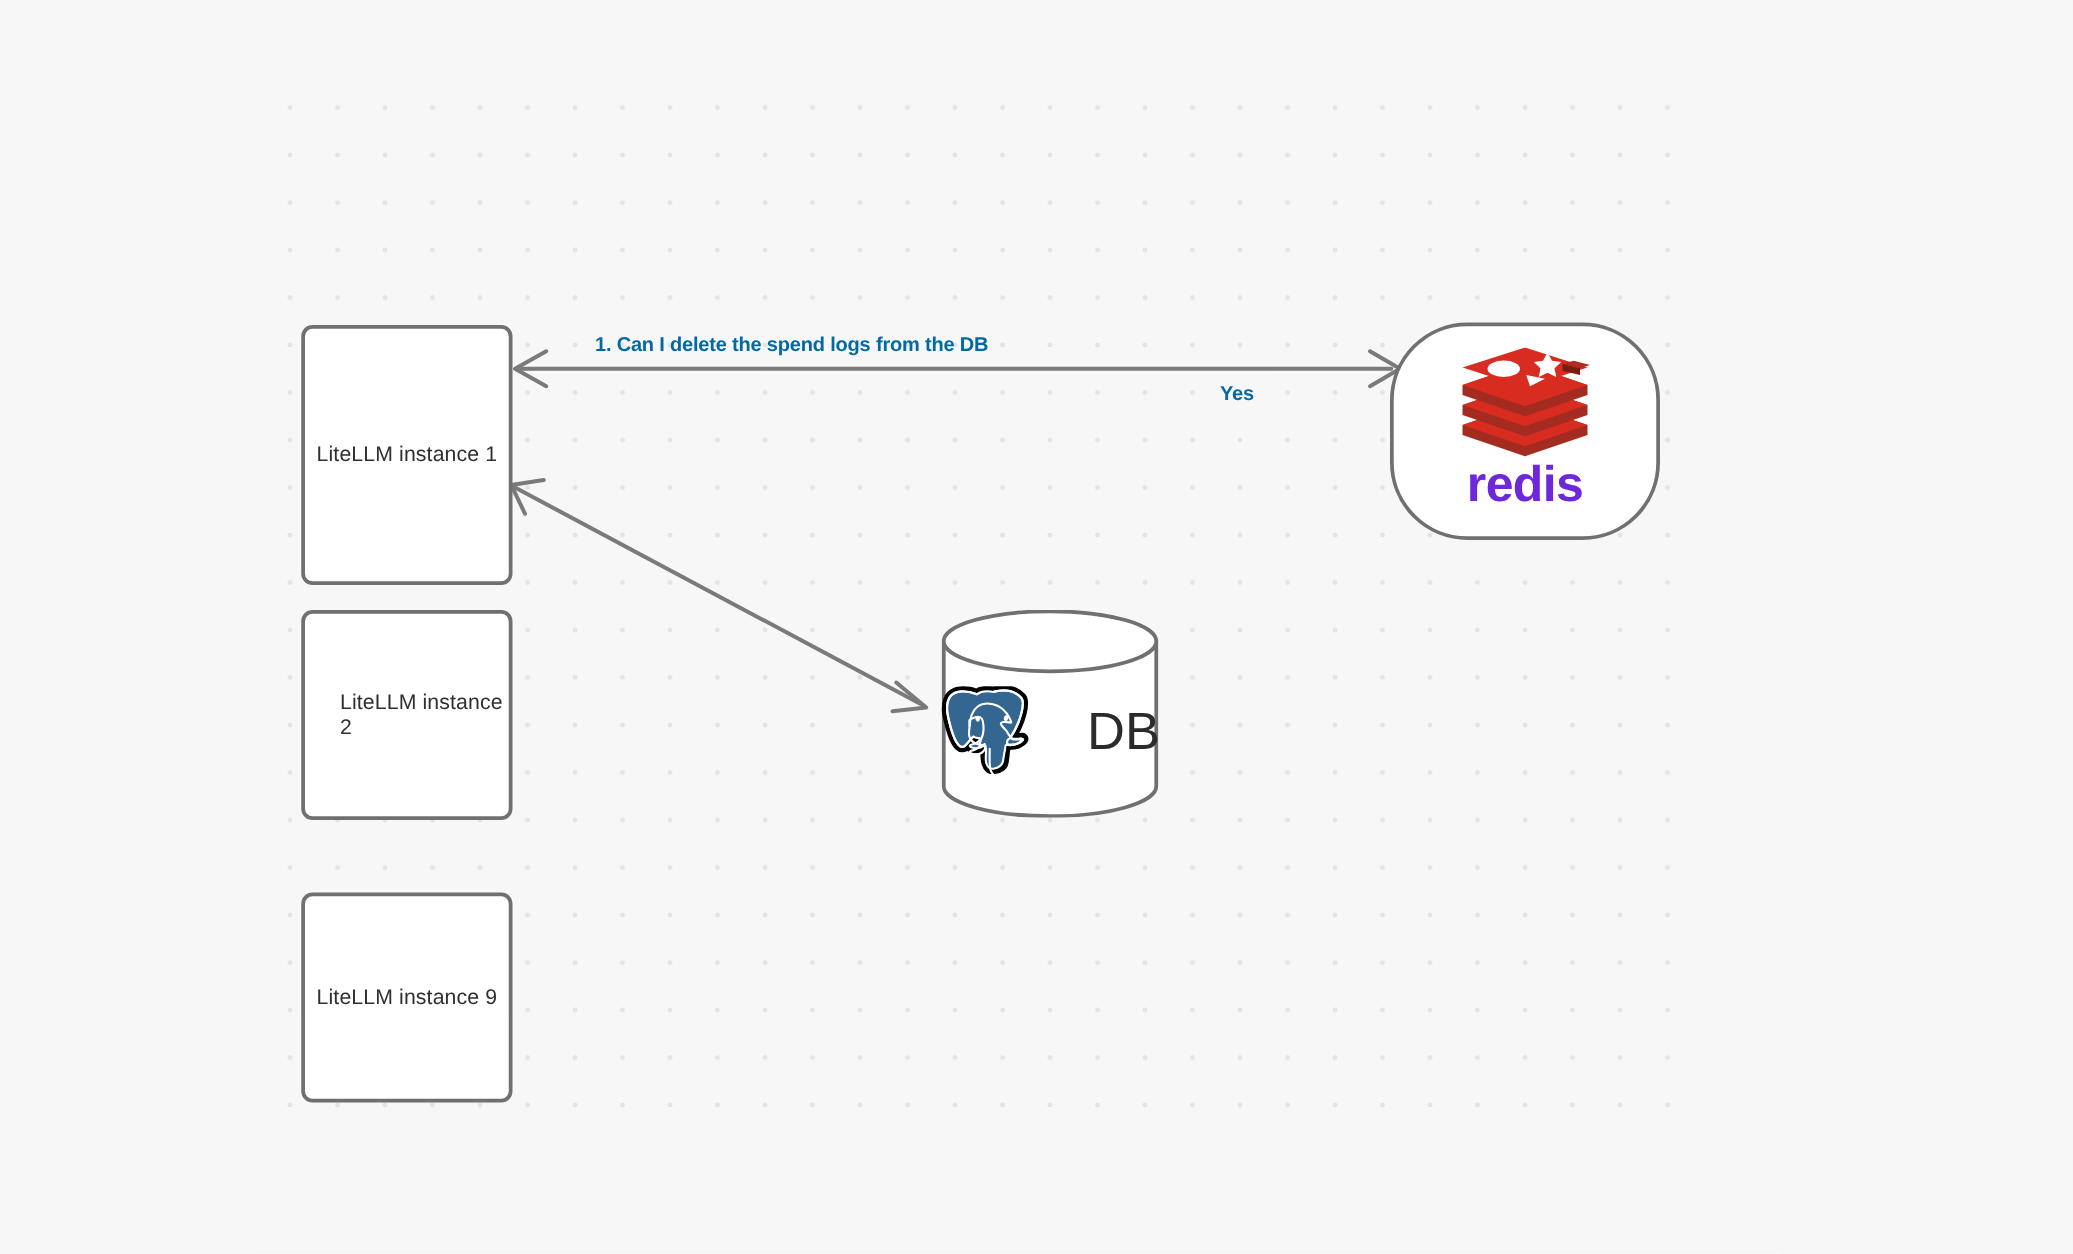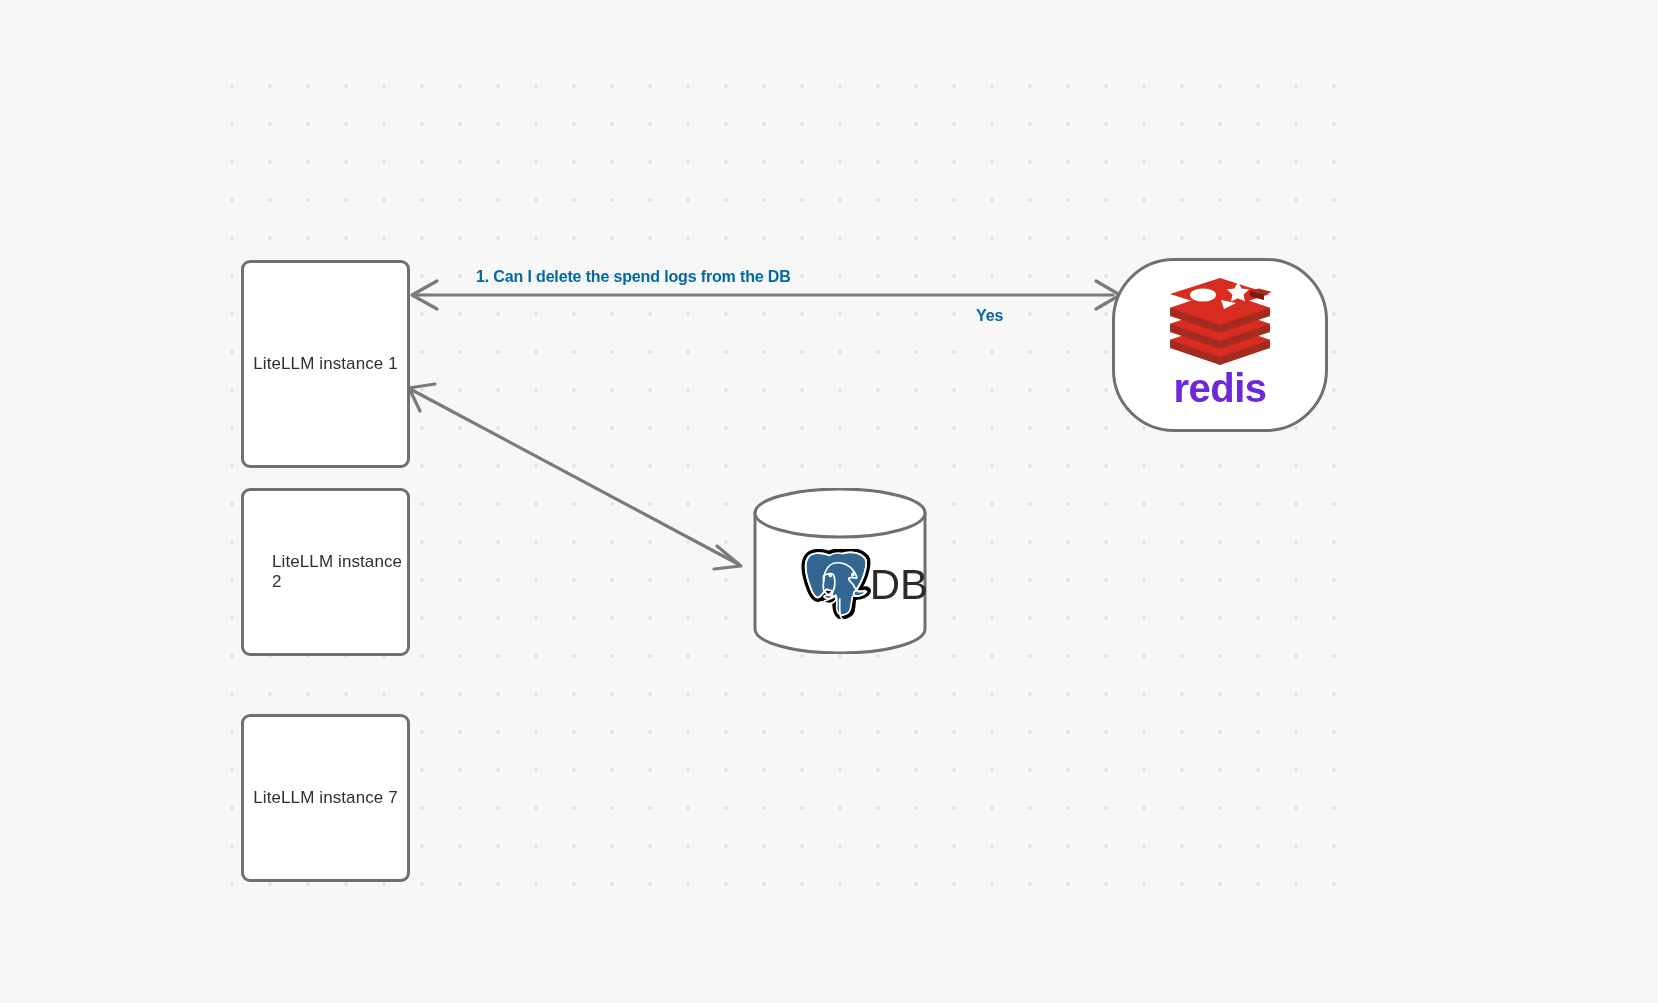--- a/index.html
+++ b/index.html
@@ -104,21 +104,21 @@
     width: 176px; height: 166px;
   }
   #db-content {
     position: absolute;
     left: 0;
     top: 62px;
     width: 176px;
     height: 70px;
     display: flex;
     align-items: center;
-    justify-content: flex-end;
+    justify-content: space-between;
   }
   .db-text {
     font-family: "Liberation Sans", sans-serif;
     font-size: 42px;
     color: #2b2b2b;
     line-height: 1;
     margin-left: -2px;
   }
 
   
@@ -164,21 +164,21 @@
 
   <div class="node-box" id="inst1">
     <span class="node-label">LiteLLM instance 1</span>
   </div>
 
   <div class="node-box" id="inst2">
     <span class="node-label">LiteLLM instance 2</span>
   </div>
 
   <div class="node-box" id="inst3">
-    <span class="node-label">LiteLLM instance 7</span>
+    <span class="node-label">LiteLLM instance 9</span>
   </div>
 
   <div id="redis-node">
     <div id="redis-logo-wrap">
       <svg class="redis-mark" width="108" height="88" viewBox="0 0 108 88" xmlns="http://www.w3.org/2000/svg">
 
         <path d="M4 62 L54 45 L104 62 L104 70 L54 87 L4 70 Z" fill="#a32b20"></path>
         <path d="M4 62 L54 79 L104 62 L54 45 Z" fill="#d82c20"></path>
 
         <path d="M4 46 L54 29 L104 46 L104 54 L54 71 L4 54 Z" fill="#a32b20"></path>

